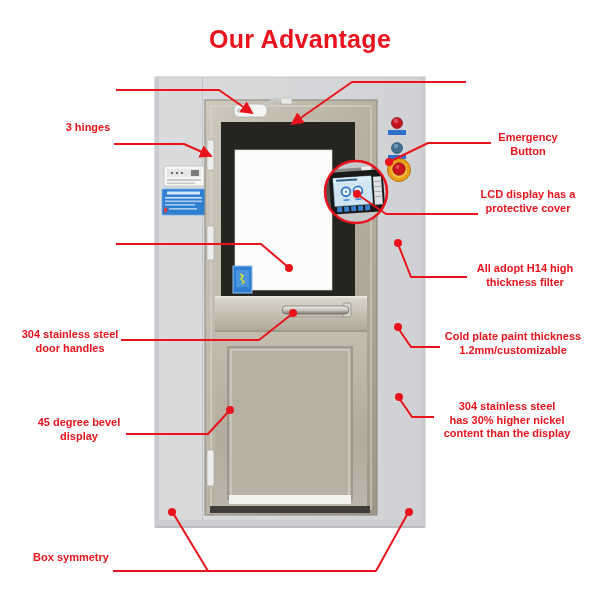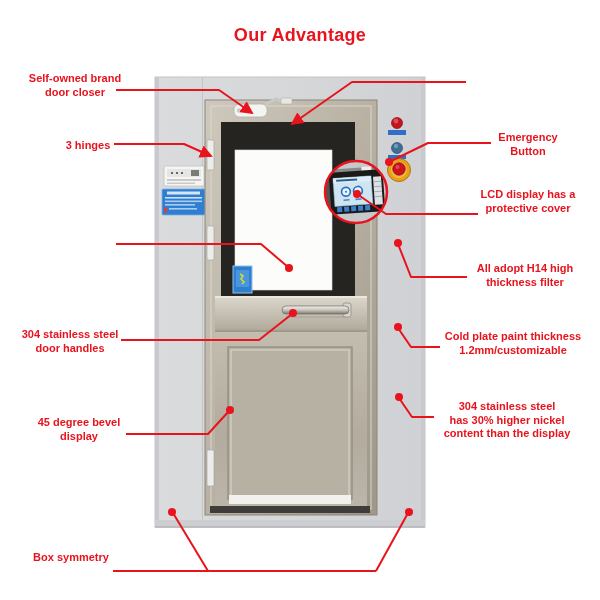--- a/index.html
+++ b/index.html
@@ -1,20 +1,20 @@
 <!DOCTYPE html>
 <html><head>
 <meta charset="utf-8">
 <style>
   html,body{margin:0;padding:0;background:#ffffff;}
   #stage{position:relative;width:600px;height:600px;background:#ffffff;overflow:hidden;
          font-family:"Liberation Sans",sans-serif;}
   #art{position:absolute;left:0;top:0;width:600px;height:600px;}
   .title{position:absolute;left:300px;top:25px;transform:translateX(-50%);
-         color:#e8131d;font-size:18px;font-weight:700;letter-spacing:.3px;white-space:nowrap;}
+         color:#e8131d;font-size:25px;font-weight:700;letter-spacing:.3px;white-space:nowrap;}
   .label{position:absolute;transform:translateX(-50%);color:#e8131d;
          font-size:11px;font-weight:700;line-height:13.5px;text-align:center;white-space:nowrap;}
   .label span{display:block;}
 </style>
 </head>
 <body>
 
 <div id="stage">
 
   <svg id="art" viewBox="0 0 600 600" aria-hidden="true">
@@ -199,25 +199,21 @@
         <circle cx="357" cy="194" r="4"></circle>
         <circle cx="398" cy="243" r="4"></circle>
         <circle cx="398" cy="327" r="4"></circle>
         <circle cx="399" cy="397" r="4"></circle>
       </g>
     </g>
   </svg>
 
   <div class="title">Our Advantage</div>
 
-  <div class="label" style="left:75px;top:72px">
-    <span>Self-owned brand</span>
-    <span>door closer</span>
-  </div>
-  <div class="label" style="left:88px;top:139px">
+  <div class="label" style="left:88px;top:121px">
     <span>3 hinges</span>
   </div>
   <div class="label" style="left:70px;top:328px">
     <span>304 stainless steel</span>
     <span>door handles</span>
   </div>
   <div class="label" style="left:79px;top:416px">
     <span>45 degree bevel</span>
     <span>display</span>
   </div>

